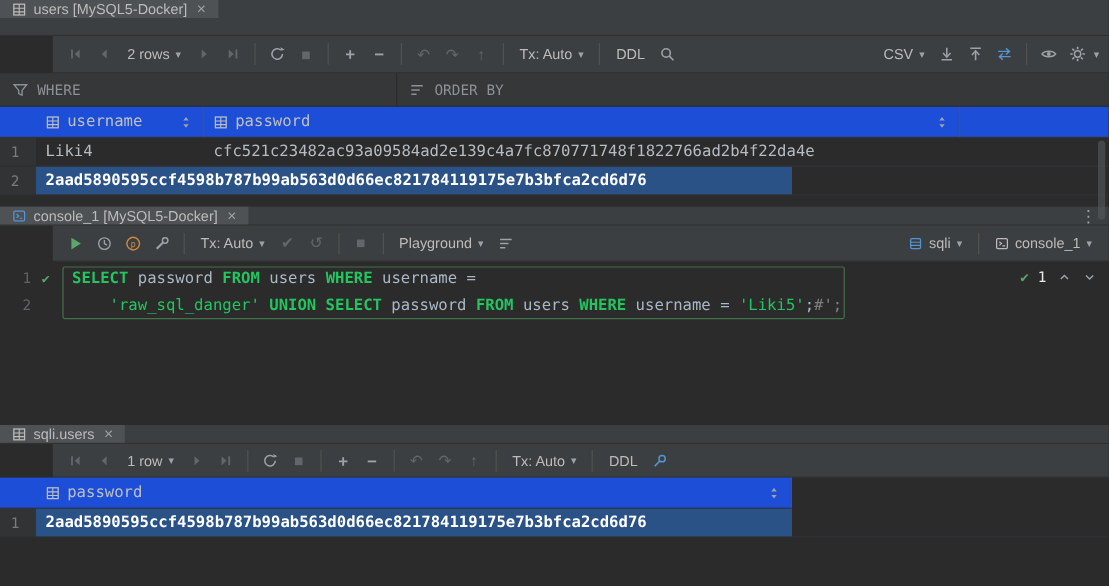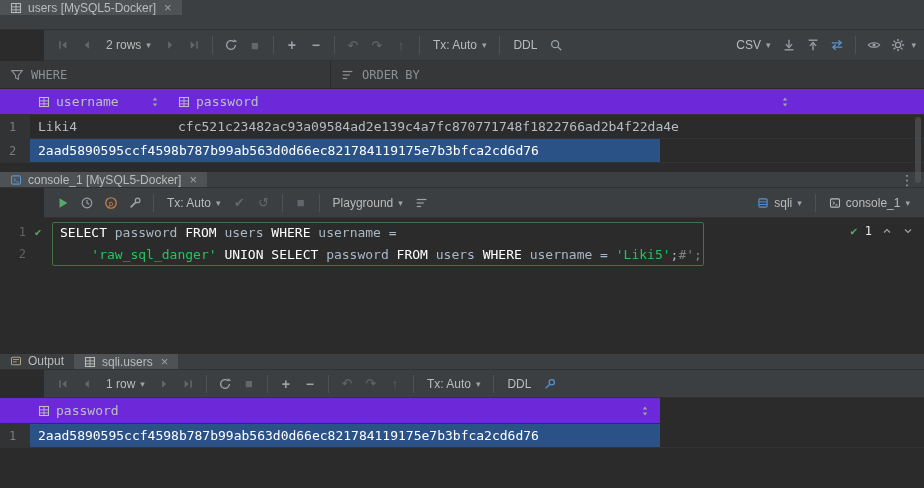--- a/index.html
+++ b/index.html
@@ -38,47 +38,47 @@
   .ic12 { width: 12px; height: 12px; display: block; }
 
   
   .filterbar { height: 28px; background: #353739; border-bottom: 1px solid #2a2a2a;
                display: flex; align-items: center;
                font-family: "DejaVu Sans Mono", monospace; font-size: 12px; color: #8c9196; }
   .filter-side { display: flex; align-items: center; gap: 7px; padding: 0 10px; }
   .filterbar .divider { height: 28px; margin: 0; background:#2a2a2a; }
 
   
-  .grid-header { display: flex; height: 26px; background: #6d28d9;
+  .grid-header { display: flex; height: 26px; background: #1d4ed8;
                  border-bottom: 1px solid #323232;
                  font-family: "DejaVu Sans Mono", monospace; font-size: 13px; color: #bcc0c4; }
   .gh-rn { width: 30px; }
   .gh-cell { display: flex; align-items: center; gap: 6px; padding: 0 8px;
              border-right: 1px solid #505354; }
   .gh-sort { margin-left: auto; color: #9da2a8; }
   .grid-rows { font-family: "DejaVu Sans Mono", monospace; font-size: 13px; color: #b6bcc2; }
   .grid-row { display: flex; height: 24px; border-bottom: 1px solid #313335; }
   .rn { width: 30px; background: #313335; color: #787c80; display: flex;
         align-items: center; padding-left: 9px; font-size: 12px; }
   .cell { display: flex; align-items: center; padding: 0 8px; overflow: hidden;
           white-space: nowrap; }
-  .cell.sel { background: #2a5287; color: #ffffff; }
+  .cell.sel { background: #2a5287; color: #ffffff; font-weight: bold; }
   .grid-fill { background: #2b2b2b; }
   .gridwrap { position: relative; }
   .vscroll { position: absolute; right: 3px; top: 28px; width: 6px; height: 66px;
              background: #5a5d5e; border-radius: 3px; opacity: .55; }
 
   
   .editor { position: relative; height: 136px; background: #2b2b2b;
             font-family: "DejaVu Sans Mono", monospace; font-size: 13px; padding-top: 3px; }
   .ed-line { display: flex; align-items: center; height: 22px; }
   .gut { width: 26px; text-align: right; color: #606366; font-size: 12px; }
   .gut-mark { width: 24px; text-align: center; font-size: 11px; }
   .ed-code { padding-left: 10px; white-space: pre; }
-  .seg-kw { color: #ffffff; font-weight: normal; }
+  .seg-kw { color: #22c55e; font-weight: bold; }
   .seg-str { color: #22c55e; }
   .seg-cm { color: #808080; }
   .seg-pl { color: #a9b7c6; }
   .stmt-frame { position: absolute; left: 52px; top: 4px; width: 652px; height: 44px;
                 border: 1px solid #44704a; border-radius: 2px; pointer-events: none; }
   .exec-widget { position: absolute; top: 6px; right: 10px; display: flex;
                  align-items: center; gap: 9px; font-size: 12px; color: #d0d3d6; }
   .exec-widget .cnt { color: #e8eaec; }
 </style>
 </head>
@@ -449,26 +449,20 @@
       <svg class="ic12" style="color:#9da2a8">
           <use href="#i-chevup"></use>
         </svg>
       <svg class="ic12" style="color:#9da2a8">
           <use href="#i-chevdown"></use>
         </svg>
     </div>
   </div>
 
   <div class="tabbar slim">
-    <div class="tab">
-      <svg class="ic12" style="color:#b0a080">
-          <use href="#i-output"></use>
-        </svg>
-      <span>Output</span>
-    </div>
     <div class="tab active">
       <svg class="ic12">
           <use href="#i-grid"></use>
         </svg>
       <span>sqli.users</span>
       <span class="close">×</span>
     </div>
     <div class="tab-spacer"></div>
   </div>
 

